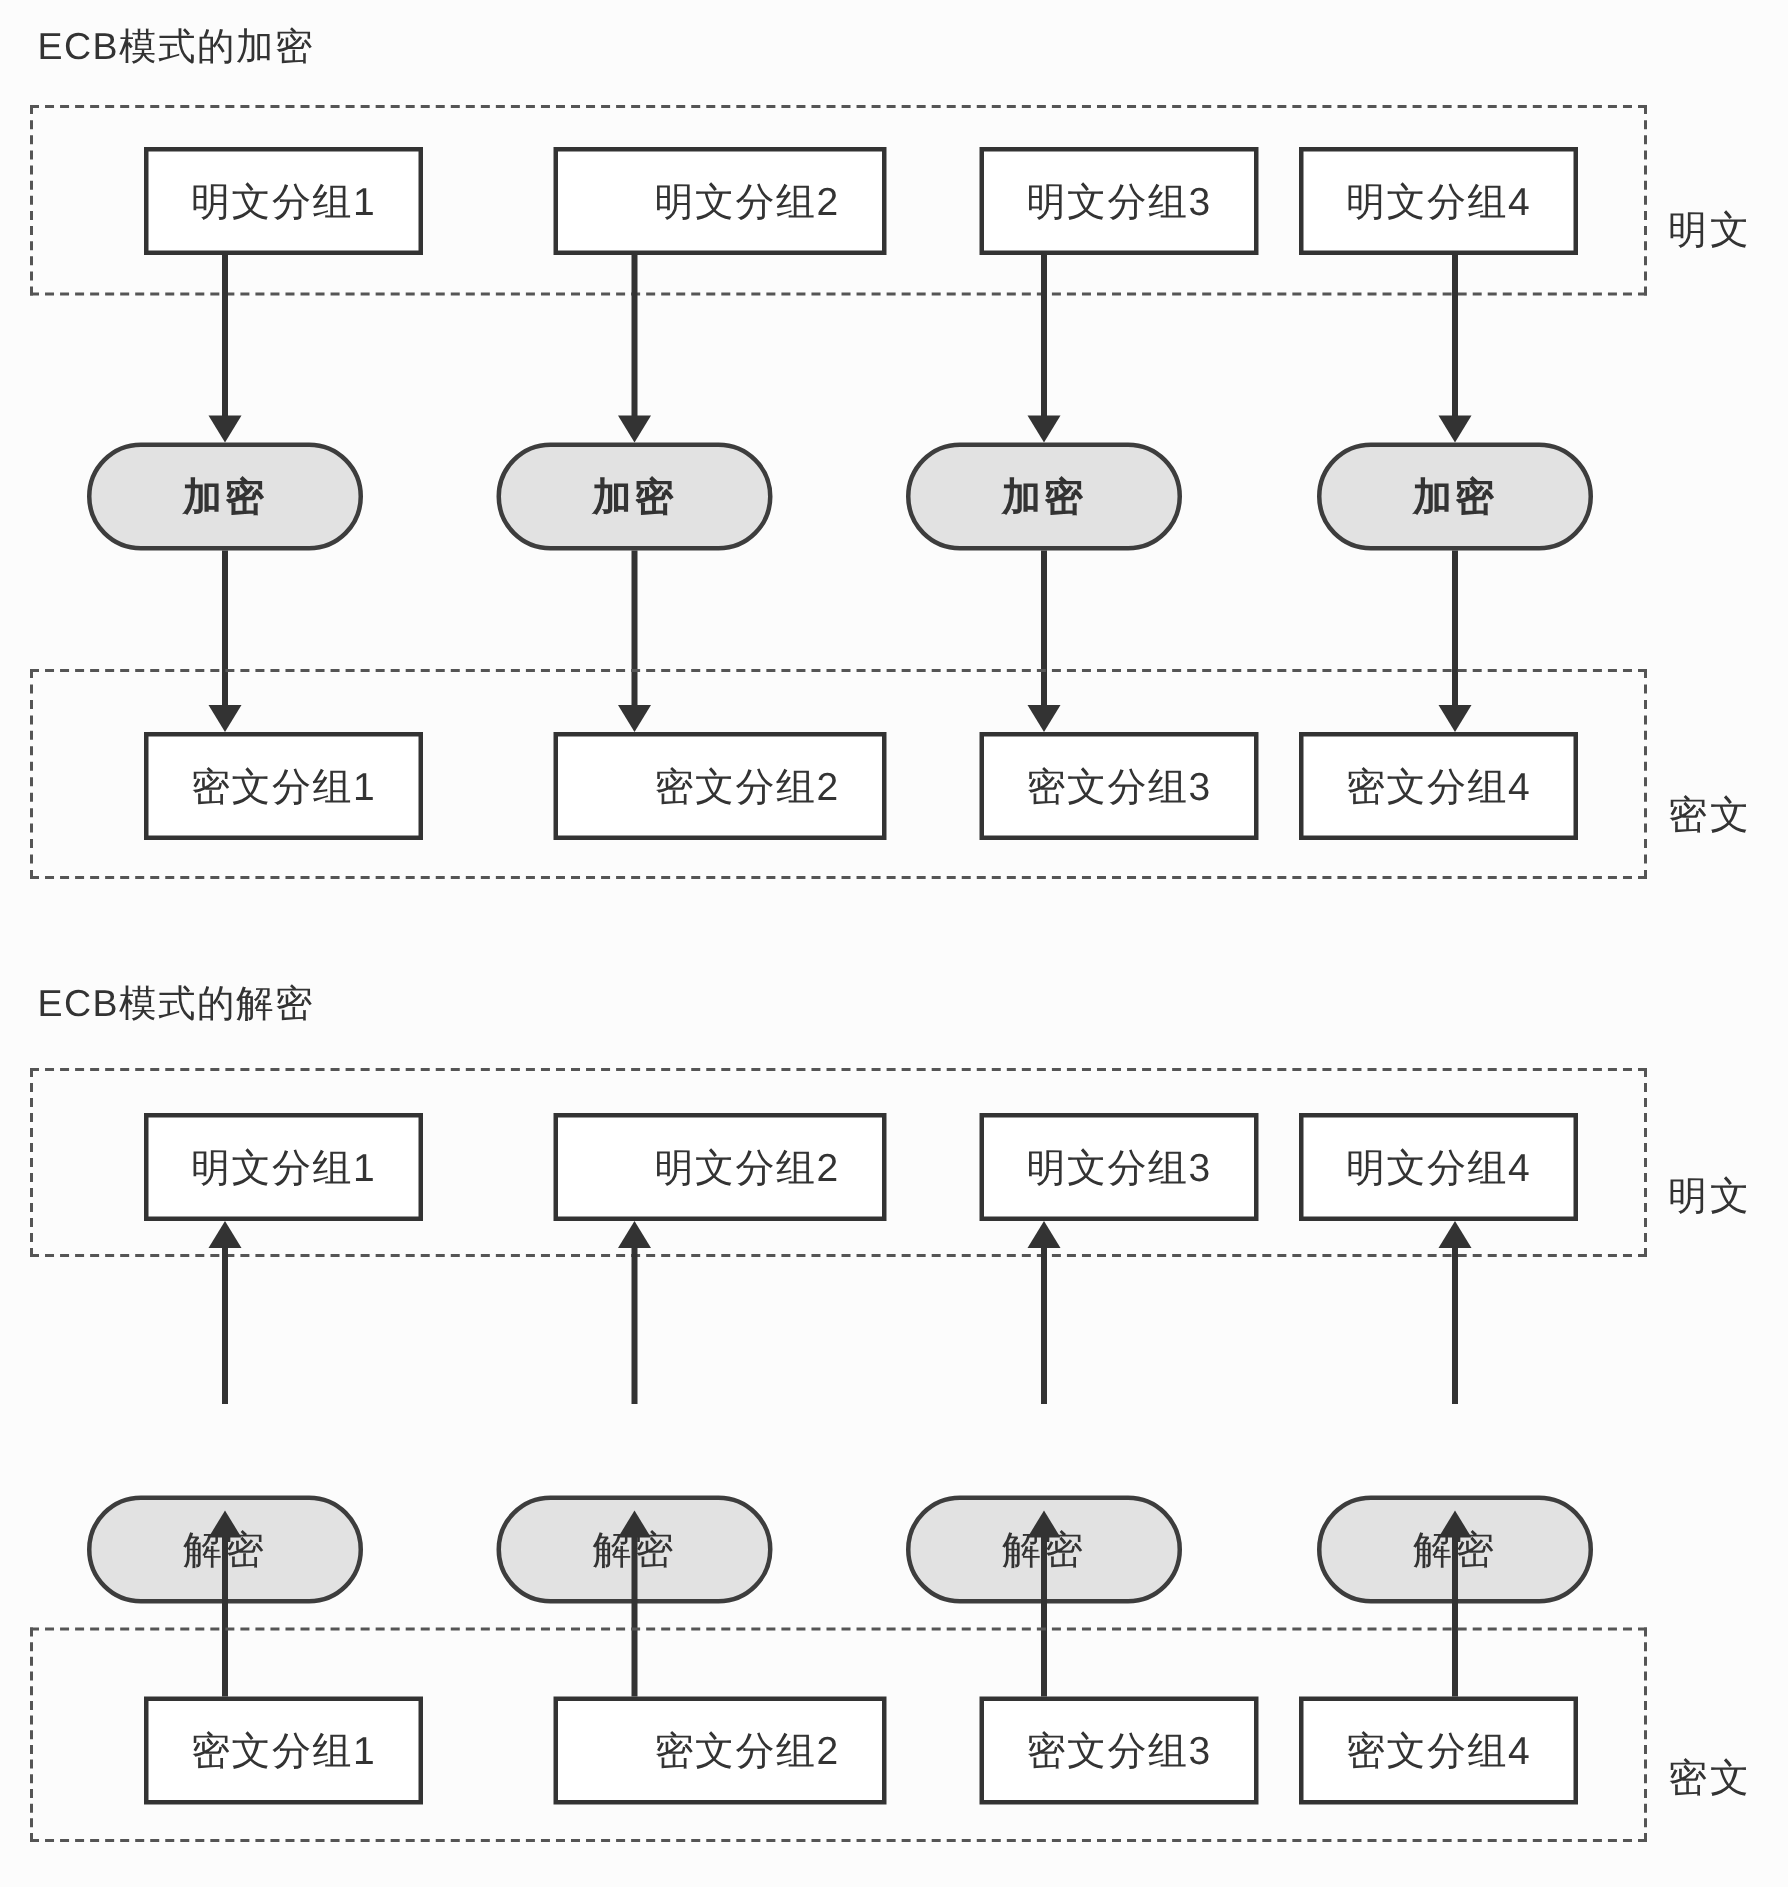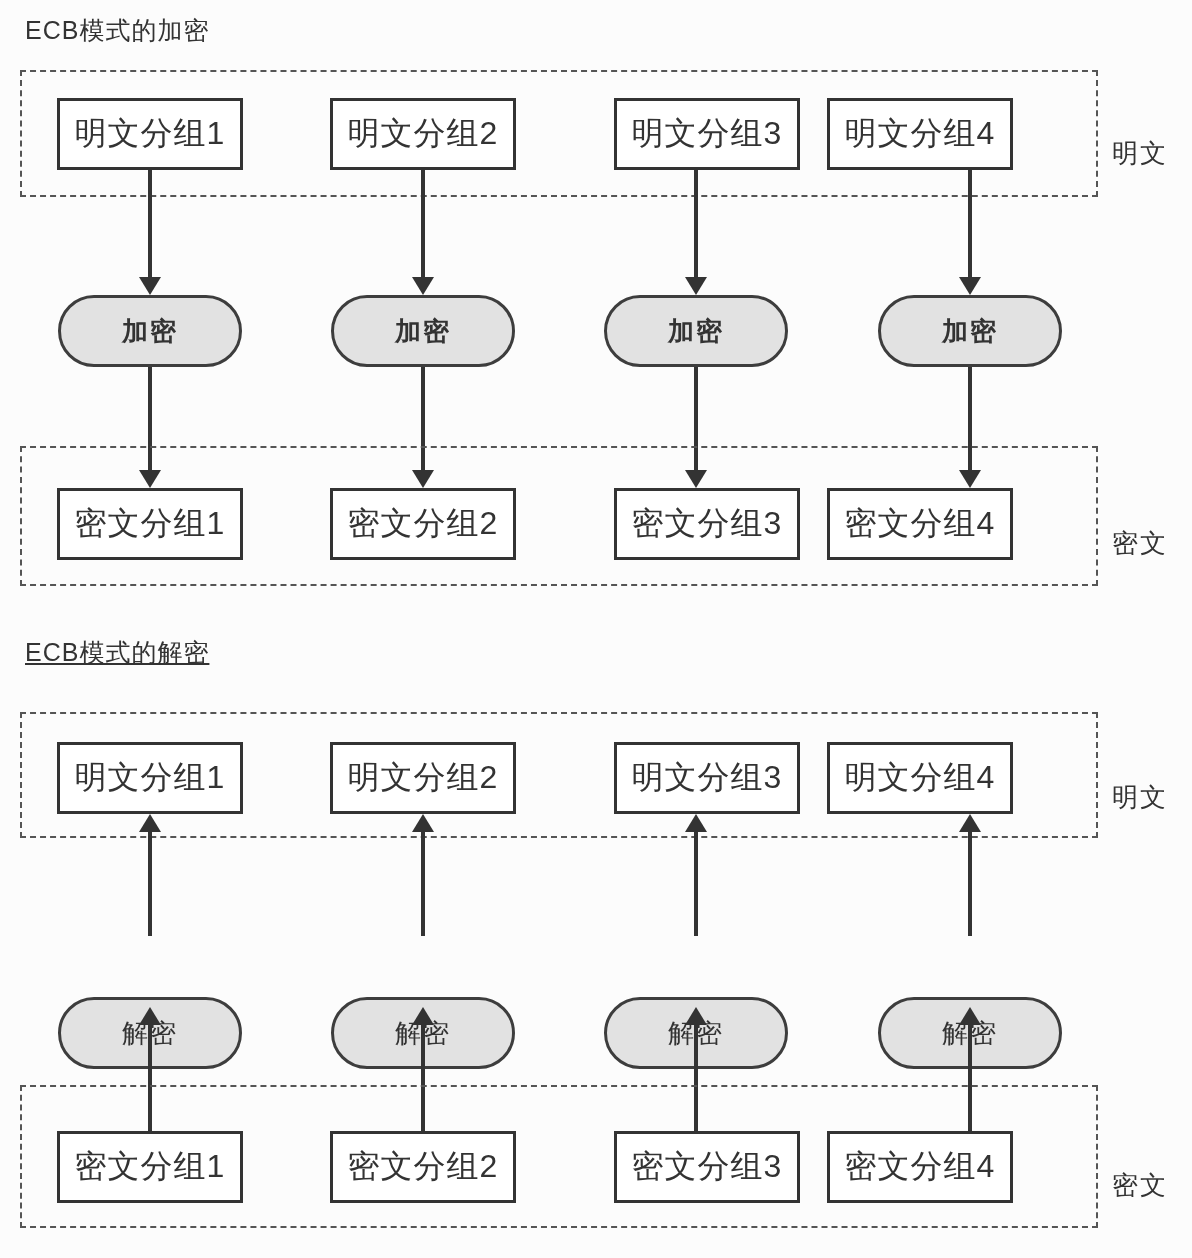--- a/index.html
+++ b/index.html
@@ -17,48 +17,49 @@
     text-align:right;
   }
   .title{
     position:absolute;
     left:25px;
     font-size:25px;
     letter-spacing:1px;
     color:var(--text,#333333);
   }
   .t-enc{top:14px;}
-  .t-dec{top:636px;text-decoration:underline;}
+  .t-dec{top:652px;}
   .dashed{
     position:absolute;
     left:20px;
     width:1074px;
     border:2px dashed var(--dashed-border,#555555);
     background:transparent;
   }
   .dA{top:70px;height:123px;}
   .dB{top:446px;height:136px;}
   .dC{top:712px;height:122px;}
   .dD{top:1085px;height:139px;}
   .node{
     position:absolute;
     width:180px;
     height:66px;
     border:3px solid var(--box-border,#333333);
     background:var(--box-fill,#ffffff);
     display:flex;
     align-items:center;
     justify-content:center;
-    font-size:32px;
+    font-size:26px;
     letter-spacing:1px;
     color:var(--text,#333333);
     box-sizing:content-box;
+    margin-left:39px;
   }
   .x1{left:57px;}
-  .x2{left:330px;}
+  .x2{left:330px;padding-left:36px;}
   .x3{left:614px;}
   .x4{left:827px;}
   .yA{top:98px;}
   .yB{top:488px;}
   .yC{top:742px;}
   .yD{top:1131px;}
   .pill{
     position:absolute;
     width:178px;
     height:66px;

